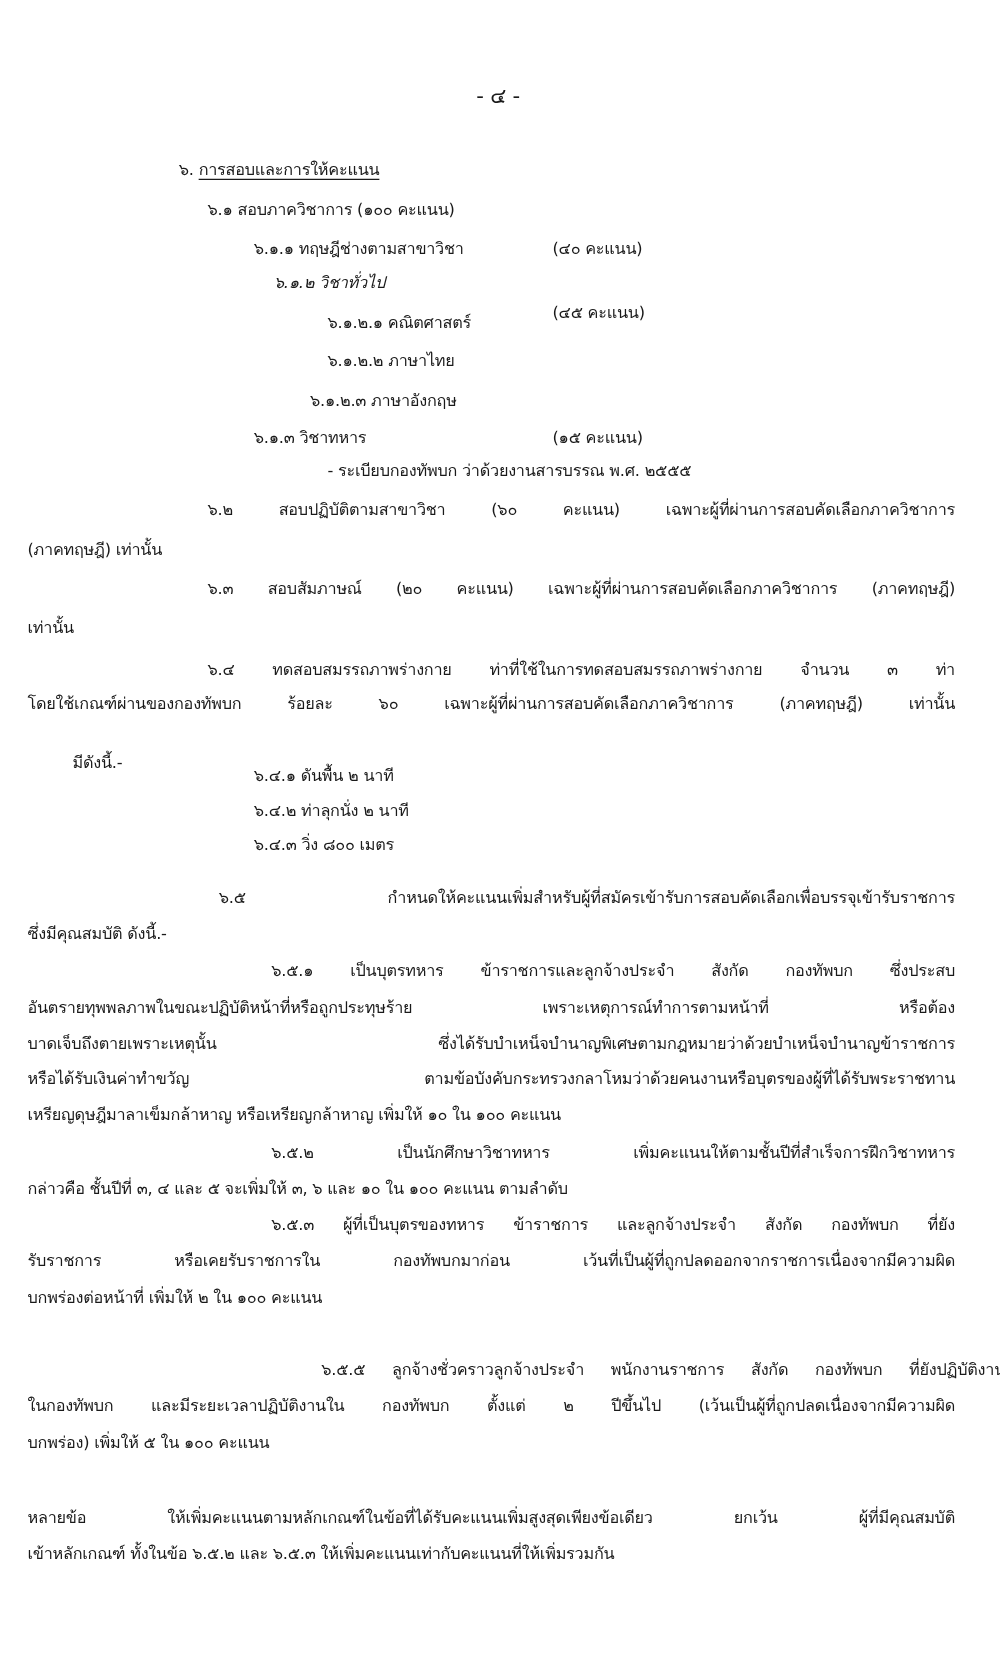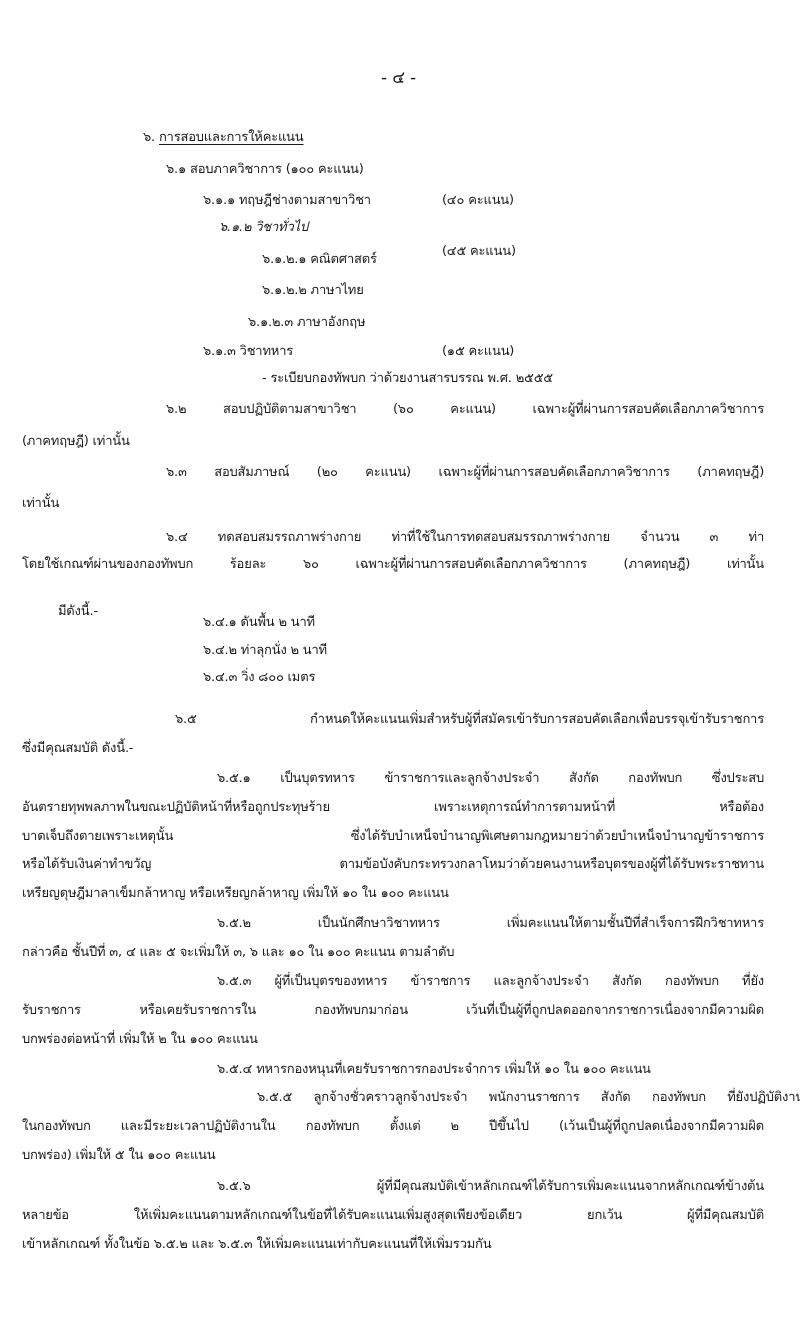--- a/index.html
+++ b/index.html
@@ -69,23 +69,21 @@
   <div class="ln just" style="left:22px; top:853px; width:742px;">หรือได้รับเงินค่าทำขวัญ ตามข้อบังคับกระทรวงกลาโหมว่าด้วยคนงานหรือบุตรของผู้ที่ได้รับพระราชทาน</div>
   <div class="ln" style="left:22px; top:882px;">เหรียญดุษฎีมาลาเข็มกล้าหาญ หรือเหรียญกล้าหาญ เพิ่มให้ ๑๐ ใน ๑๐๐ คะแนน</div>
 
   <div class="ln just" style="left:217px; top:912px; width:547px;">๖.๕.๒ เป็นนักศึกษาวิชาทหาร เพิ่มคะแนนให้ตามชั้นปีที่สำเร็จการฝึกวิชาทหาร</div>
   <div class="ln" style="left:22px; top:941px;">กล่าวคือ ชั้นปีที่ ๓, ๔ และ ๕ จะเพิ่มให้ ๓, ๖ และ ๑๐ ใน ๑๐๐ คะแนน ตามลำดับ</div>
 
   <div class="ln just" style="left:217px; top:970px; width:547px;">๖.๕.๓ ผู้ที่เป็นบุตรของทหาร ข้าราชการ และลูกจ้างประจำ สังกัด กองทัพบก ที่ยัง</div>
   <div class="ln just" style="left:22px; top:999px; width:742px;">รับราชการ หรือเคยรับราชการใน กองทัพบกมาก่อน เว้นที่เป็นผู้ที่ถูกปลดออกจากราชการเนื่องจากมีความผิด</div>
   <div class="ln" style="left:22px; top:1028px;">บกพร่องต่อหน้าที่ เพิ่มให้ ๒ ใน ๑๐๐ คะแนน</div>
 
-  <div class="ln" style="left:217px; top:1058px;">๖.๕.๔ ทหารกองหนุนที่เคยรับราชการกองประจำการ เพิ่มให้ ๑๐ ใน ๑๐๐ คะแนน</div>
 
   <div class="ln just" style="left:217px; top:1086px; width:547px;margin-left:40px;">๖.๕.๕ ลูกจ้างชั่วคราวลูกจ้างประจำ พนักงานราชการ สังกัด กองทัพบก ที่ยังปฏิบัติงาน</div>
   <div class="ln just" style="left:22px; top:1115px; width:742px;">ในกองทัพบก และมีระยะเวลาปฏิบัติงานใน กองทัพบก ตั้งแต่ ๒ ปีขึ้นไป (เว้นเป็นผู้ที่ถูกปลดเนื่องจากมีความผิด</div>
   <div class="ln" style="left:22px; top:1144px;">บกพร่อง) เพิ่มให้ ๕ ใน ๑๐๐ คะแนน</div>
 
-  <div class="ln just" style="left:217px; top:1175px; width:547px;">๖.๕.๖ ผู้ที่มีคุณสมบัติเข้าหลักเกณฑ์ได้รับการเพิ่มคะแนนจากหลักเกณฑ์ข้างต้น</div>
   <div class="ln just" style="left:22px; top:1204px; width:742px;">หลายข้อ ให้เพิ่มคะแนนตามหลักเกณฑ์ในข้อที่ได้รับคะแนนเพิ่มสูงสุดเพียงข้อเดียว  ยกเว้น  ผู้ที่มีคุณสมบัติ</div>
   <div class="ln" style="left:22px; top:1233px;">เข้าหลักเกณฑ์  ทั้งในข้อ ๖.๕.๒ และ ๖.๕.๓ ให้เพิ่มคะแนนเท่ากับคะแนนที่ให้เพิ่มรวมกัน</div>
 
 </div>
 
 </body></html>

